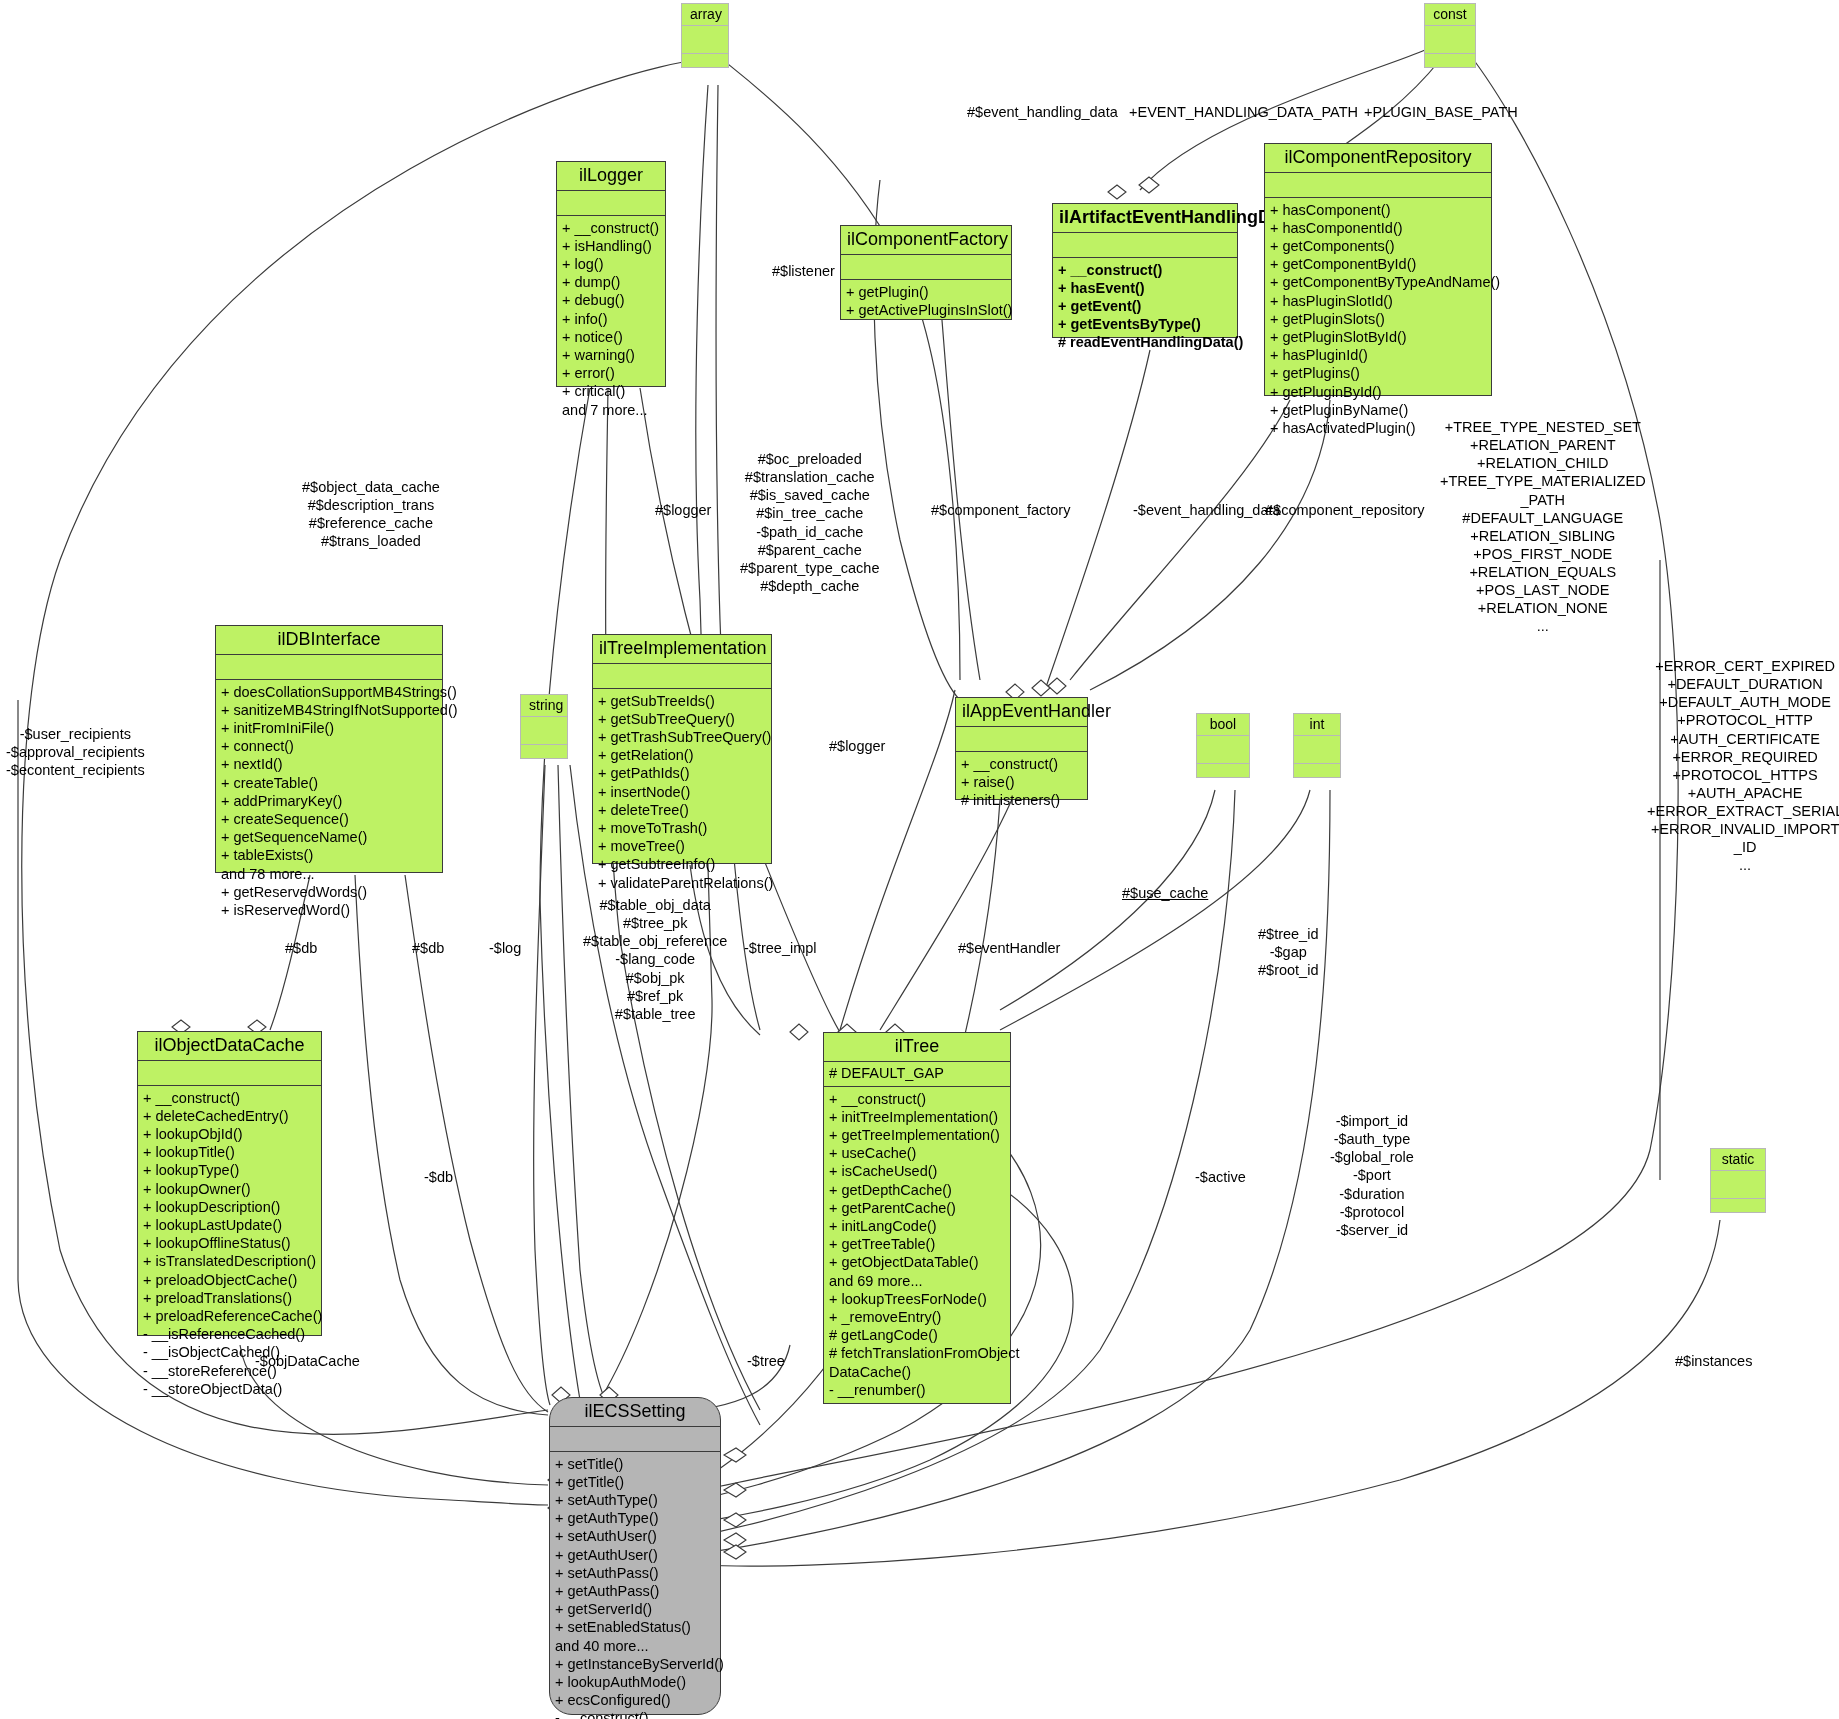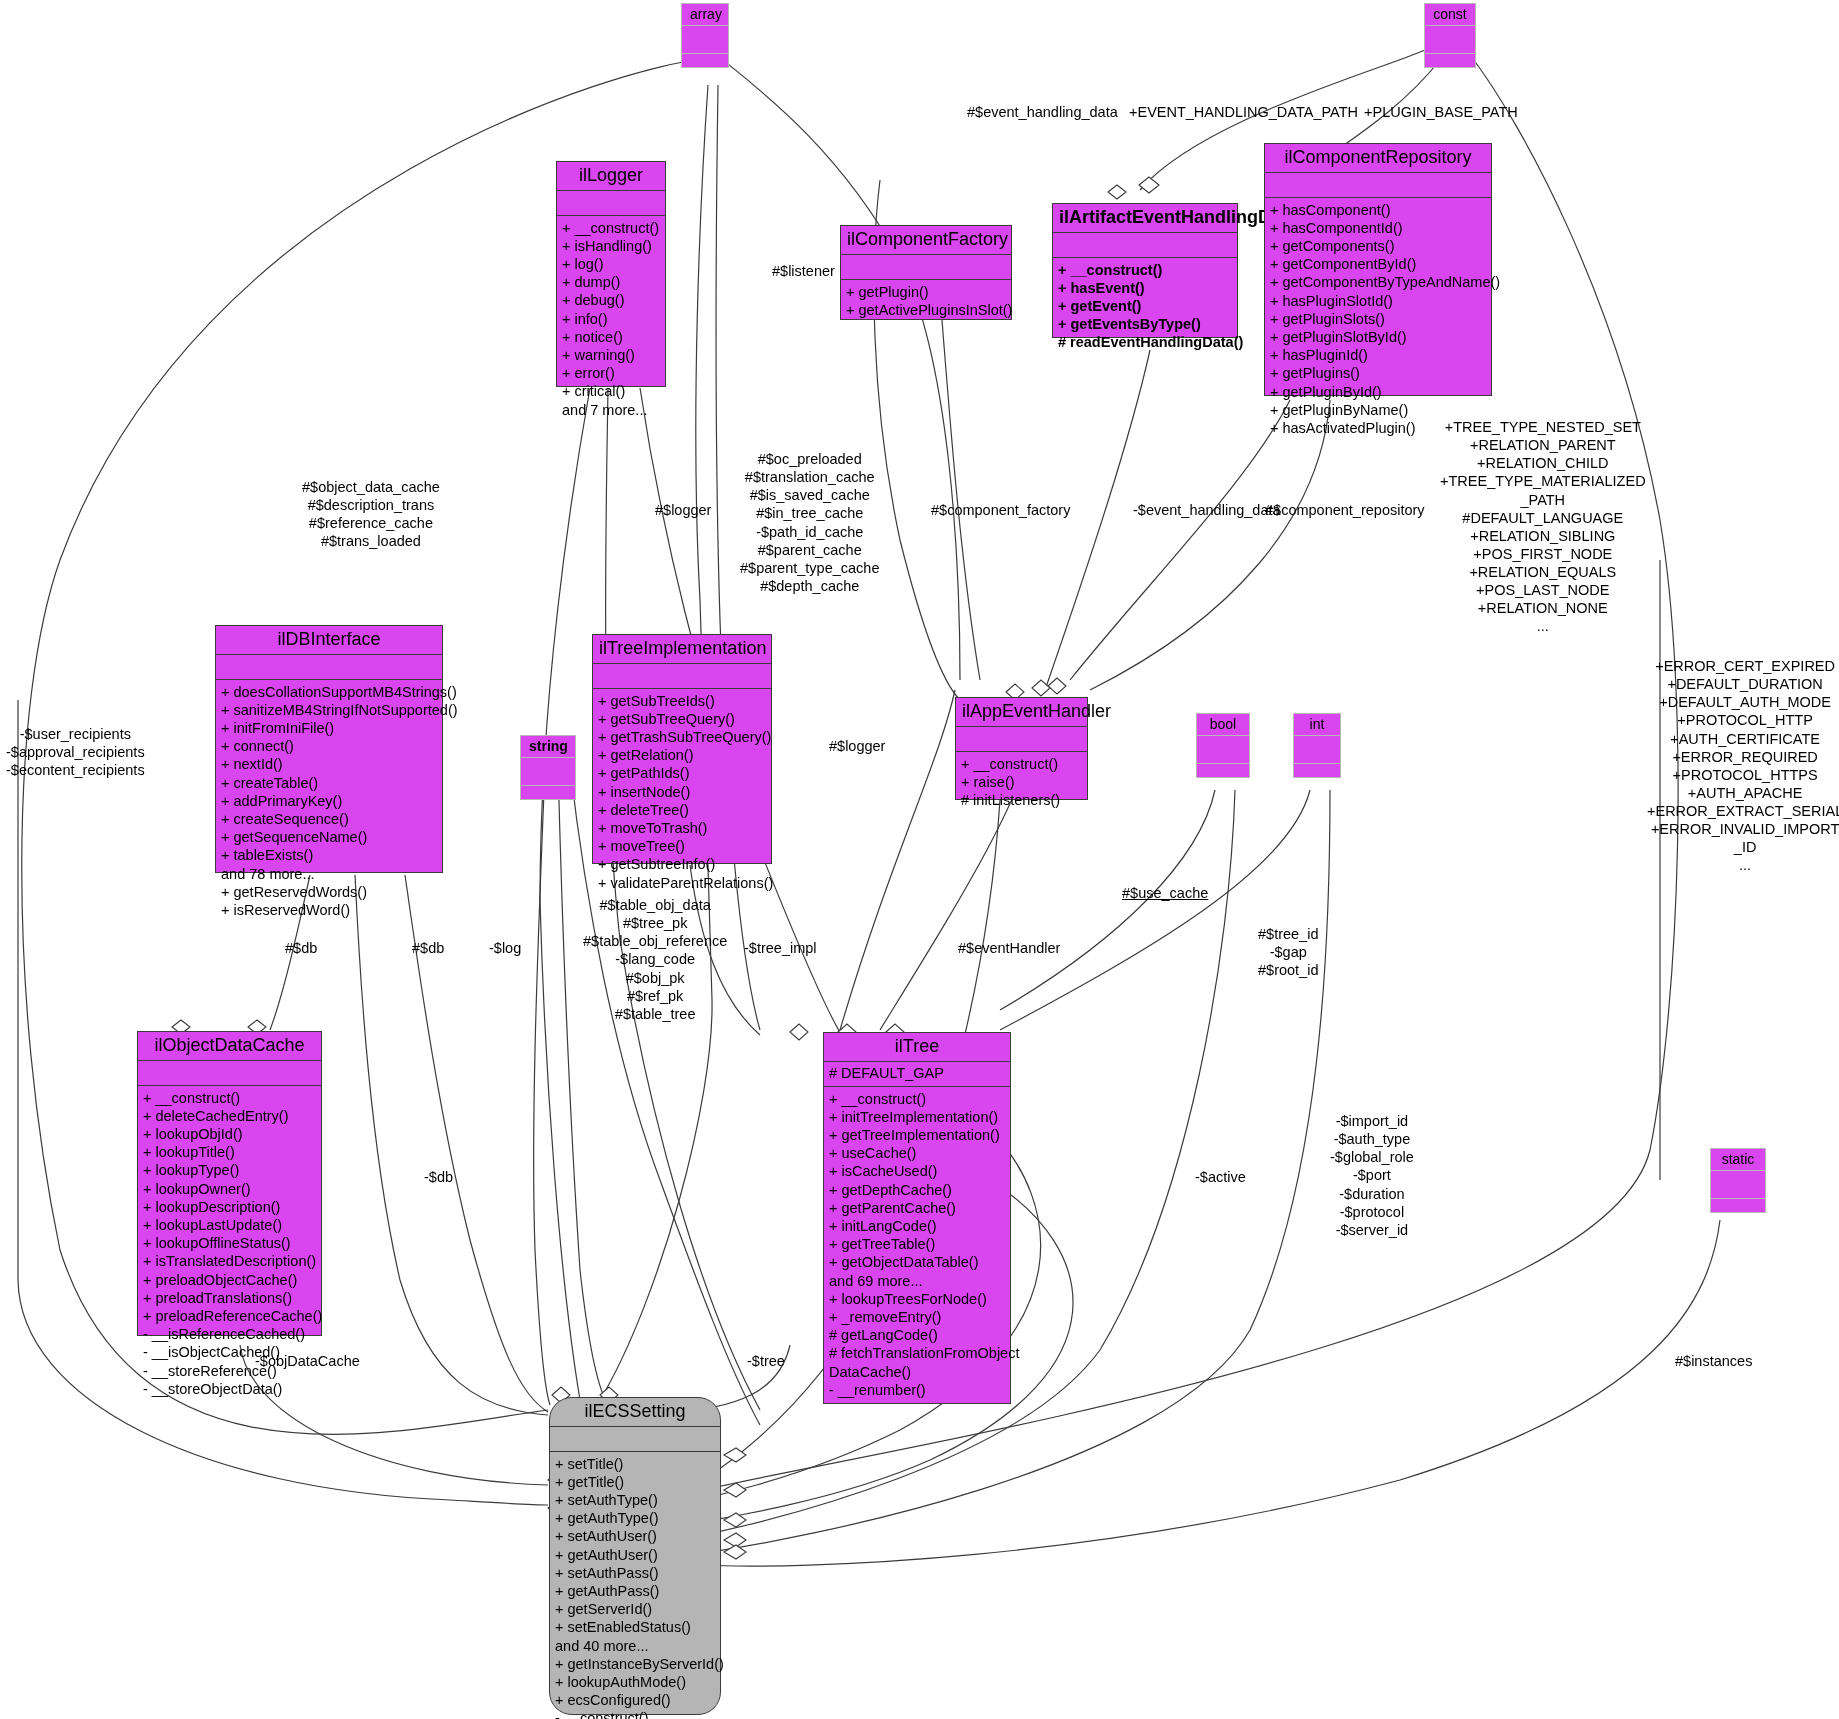--- a/index.html
+++ b/index.html
@@ -18,21 +18,21 @@
   #edges {
     position: absolute;
     left: 0; top: 0;
     width: 1839px;
     height: 1719px;
     pointer-events: none;
   }
   .uml-box {
     position: absolute;
     border: 1px solid #3b3b3b;
-    background: #d946ef;
+    background: #bef264;
     box-sizing: border-box;
     z-index: 5;
   }
   .uml-box.small {
     border-color: #b8b8b8;
   }
   .uml-box.filled {
     background: #b5b5b5;
   }
   .uml-title {
@@ -274,21 +274,21 @@
       <div>+ getPathIds()</div>
       <div>+ insertNode()</div>
       <div>+ deleteTree()</div>
       <div>+ moveToTrash()</div>
       <div>+ moveTree()</div>
       <div>+ getSubtreeInfo()</div>
       <div>+ validateParentRelations()</div>
     </div>
   </div>
 
-  <div class="uml-box small" style="left:520px; top:735px; width:56px; height:65px;font-weight:bold;">
+  <div class="uml-box small" style="left:520px; top:694px; width:48px; height:65px;">
     <div class="uml-title">string</div>
     <div class="uml-attrs"></div>
     <div class="uml-ops"></div>
   </div>
 
   <div class="uml-box" style="left:955px; top:697px; width:133px; height:103px;">
     <div class="uml-title">ilAppEventHandler</div>
     <div class="uml-attrs"></div>
     <div class="uml-ops">
       <div>+ __construct()</div>

